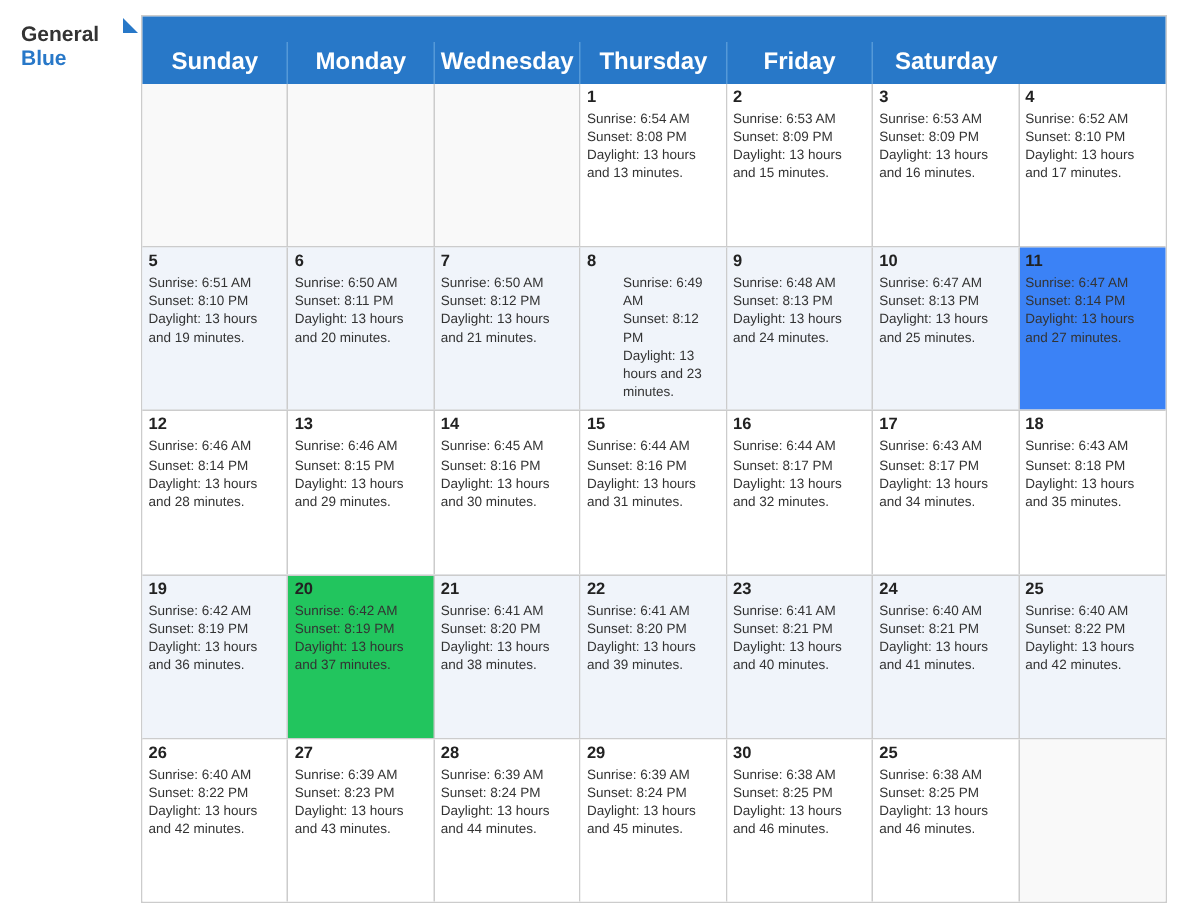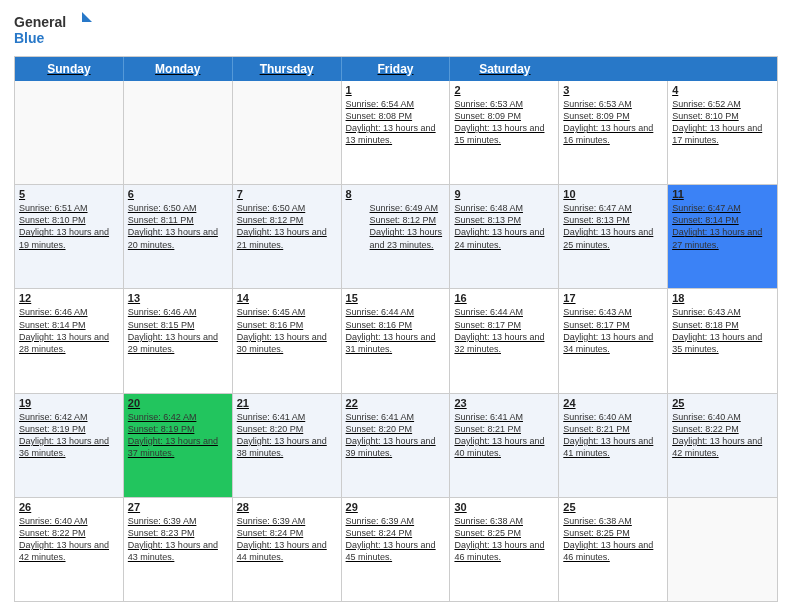--- a/index.html
+++ b/index.html
@@ -8,22 +8,21 @@
       background: #fff;
       width: 792px;
       height: 612px;
       overflow: hidden;
     }
     .page {
       width: 792px;
       height: 612px;
       padding: 10px 14px 10px 14px;
       display: flex;
-      flex-direction: column;
-      text-decoration: underline;
+      flex-direction: row;
     }
     .header {
       display: flex;
       justify-content: space-between;
       align-items: flex-start;
       margin-bottom: 6px;
     }
     .logo {
       display: flex;
       align-items: center;
@@ -48,25 +47,26 @@
       flex-direction: column;
       border: 1px solid #ccc;
     }
     .cal-header-row {
       display: grid;
       grid-template-columns: repeat(7, 1fr);
       background: #2878c8;
     }
     .cal-header-cell {
       color: #fff;
-      font-size: 12px;
+      font-size: 16px;
       font-weight: bold;
       padding: 5px 4px;
       text-align: center;
       border-right: 1px solid #5599d8;
+      margin-top: 17px;
     }
     .cal-header-cell:last-child { border-right: none; }
     .cal-body {
       flex: 1;
       display: flex;
       flex-direction: column;
     }
     .cal-week {
       flex: 1;
       display: grid;
@@ -113,20 +113,21 @@
     <div class="title-block">
       <div class="main-title"></div>
       <div class="subtitle"></div>
     </div>
   </div>
 
   <div class="calendar">
     <div class="cal-header-row" id="cal-header">
         <div class="cal-header-cell">Sunday</div>
         <div class="cal-header-cell">Monday</div>
+        <div class="cal-header-cell">Wednesday</div>
         <div class="cal-header-cell">Thursday</div>
         <div class="cal-header-cell">Friday</div>
         <div class="cal-header-cell">Saturday</div>
       </div>
     <div class="cal-body" id="cal-body">
         <div class="cal-week">
           <div class="cal-day empty"></div>
           <div class="cal-day empty"></div>
           <div class="cal-day empty"></div>
           <div class="cal-day">

